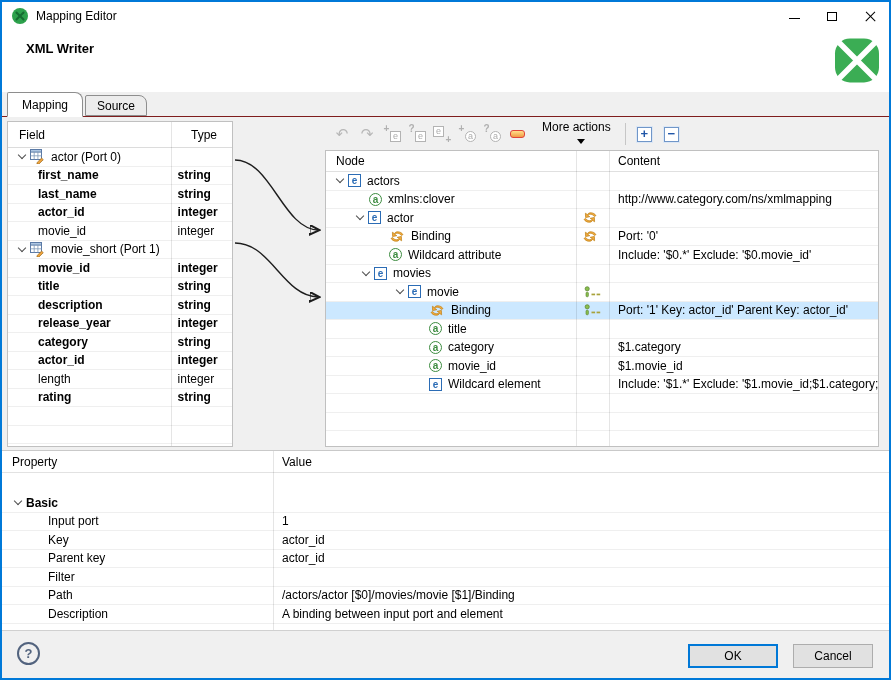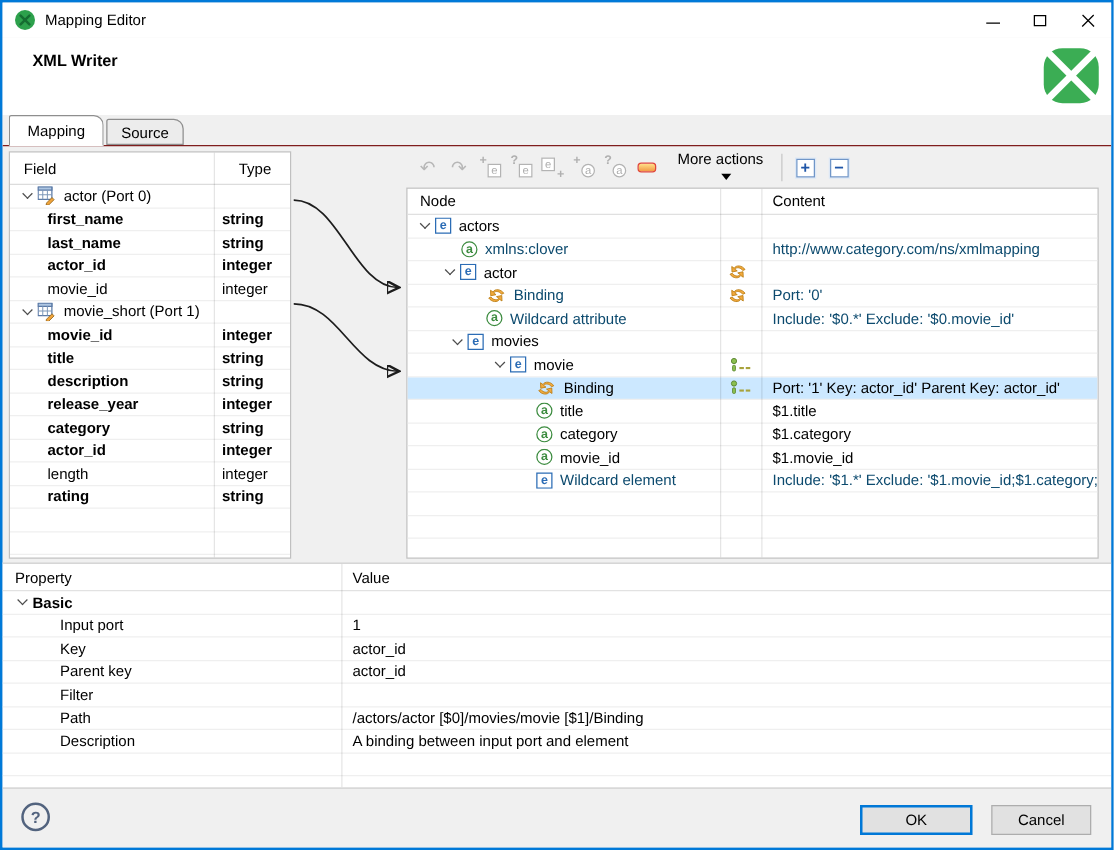--- a/index.html
+++ b/index.html
@@ -29,21 +29,21 @@
 
   
   .tabstrip{position:absolute;top:90px;left:0;right:0;height:25px;background:#f0f0f0;border-bottom:1px solid #7f1d1d;text-align:center;}
   .tab{position:absolute;display:flex;align-items:center;justify-content:center;border:1px solid #8e8e8e;border-radius:2px 8px 0 0;}
   .tab.active{left:5px;width:76px;height:25px;bottom:-1px;background:#fff;border-bottom:1px solid #fff;z-index:2;}
   .tab.inactive{left:83px;width:62px;height:21px;bottom:0;background:#ececec;z-index:1;}
 
   
   .panel{position:absolute;background:#fff;border:1px solid #c0c0c0;overflow:hidden;}
   .vline{position:absolute;top:0;bottom:0;width:1px;background:rgba(0,0,0,0.10);}
-  .gray{color:#0c4a6e;}
+  .gray{color:#000000;}
   .b{font-weight:bold;}
   .chev{display:inline-block;width:6px;height:6px;border-right:1.5px solid #4d4d4d;border-bottom:1.5px solid #4d4d4d;
         transform:rotate(45deg);margin:0 5px 3px 1px;flex:none;}
   .chev-sp{display:inline-block;width:13px;flex:none;}
   .ic{flex:none;margin-right:6px;}
   .ic-e{display:inline-block;width:13px;height:13px;border:1px solid #2b6cb5;color:#2b6cb5;background:#fff;
         font-size:10px;font-weight:bold;line-height:11px;text-align:center;}
   .ic-e::before{content:"e";}
   .ic-a{display:inline-block;width:13px;height:13px;border:1px solid #3d8c40;color:#3d8c40;background:#fff;border-radius:50%;
         font-size:10px;font-weight:bold;line-height:11px;text-align:center;}
@@ -95,21 +95,21 @@
   .trow.sel{background:#cce8ff;}
   .tnode{width:250px;display:flex;align-items:center;overflow:hidden;white-space:nowrap;flex:none;}
   .tstatus{width:33px;display:flex;align-items:center;justify-content:center;flex:none;}
   .tcontent{flex:1;padding-left:9px;overflow:hidden;white-space:nowrap;}
 
   
   #property-panel{position:absolute;left:0;right:0;top:448px;height:180px;background:#fff;border-top:1px solid #c9c9c9;overflow:hidden;}
   .ph{display:flex;height:22px;align-items:center;border-bottom:1px solid #e2e2e2;}
   .ph .c1{width:271px;padding-left:10px;}
   .ph .c2{padding-left:9px;}
-  .pgroup{display:flex;height:18.5px;align-items:center;border-bottom:1px solid #efefef;padding-left:12px;font-weight:bold;}
+  .pgroup{display:flex;height:18.5px;align-items:center;border-bottom:1px solid #efefef;padding-left:12px;font-weight:bold;margin-top:21px;}
   .prow{display:flex;height:18.5px;align-items:center;border-bottom:1px solid #efefef;}
   .plabel{width:271px;padding-left:46px;flex:none;overflow:hidden;white-space:nowrap;}
   .pvalue{flex:1;padding-left:9px;overflow:hidden;white-space:nowrap;}
 
   
   .footer{position:absolute;left:0;right:0;bottom:0;height:48px;background:#f0f0f0;border-top:1px solid #d0d0d0;}
   .help{position:absolute;left:15px;top:11px;width:23px;height:23px;border-radius:50%;border:2px solid #52637e;color:#52637e;
         font-weight:bold;font-size:13px;display:flex;align-items:center;justify-content:center;}
   .btn{position:absolute;top:13px;height:24px;background:#e1e1e1;border:1px solid #adadad;display:flex;align-items:center;justify-content:center;}
   .btn.ok{left:686px;width:90px;border:2px solid #0078d7;}
@@ -432,21 +432,20 @@
           </div>
           <div class="tcontent">Port: '1' Key: actor_id' Parent Key: actor_id'</div>
         </div>
         <div class="trow">
           <div class="tnode" style="padding-left: 90px;">
             <span class="chev-sp"></span>
             <span class="ic ic-a"></span>
             <span class="">title</span>
           </div>
           <div class="tstatus"></div>
-          <div class="tcontent">$1.title</div>
         </div>
         <div class="trow">
           <div class="tnode" style="padding-left: 90px;">
             <span class="chev-sp"></span>
             <span class="ic ic-a"></span>
             <span class="">category</span>
           </div>
           <div class="tstatus"></div>
           <div class="tcontent">$1.category</div>
         </div>

